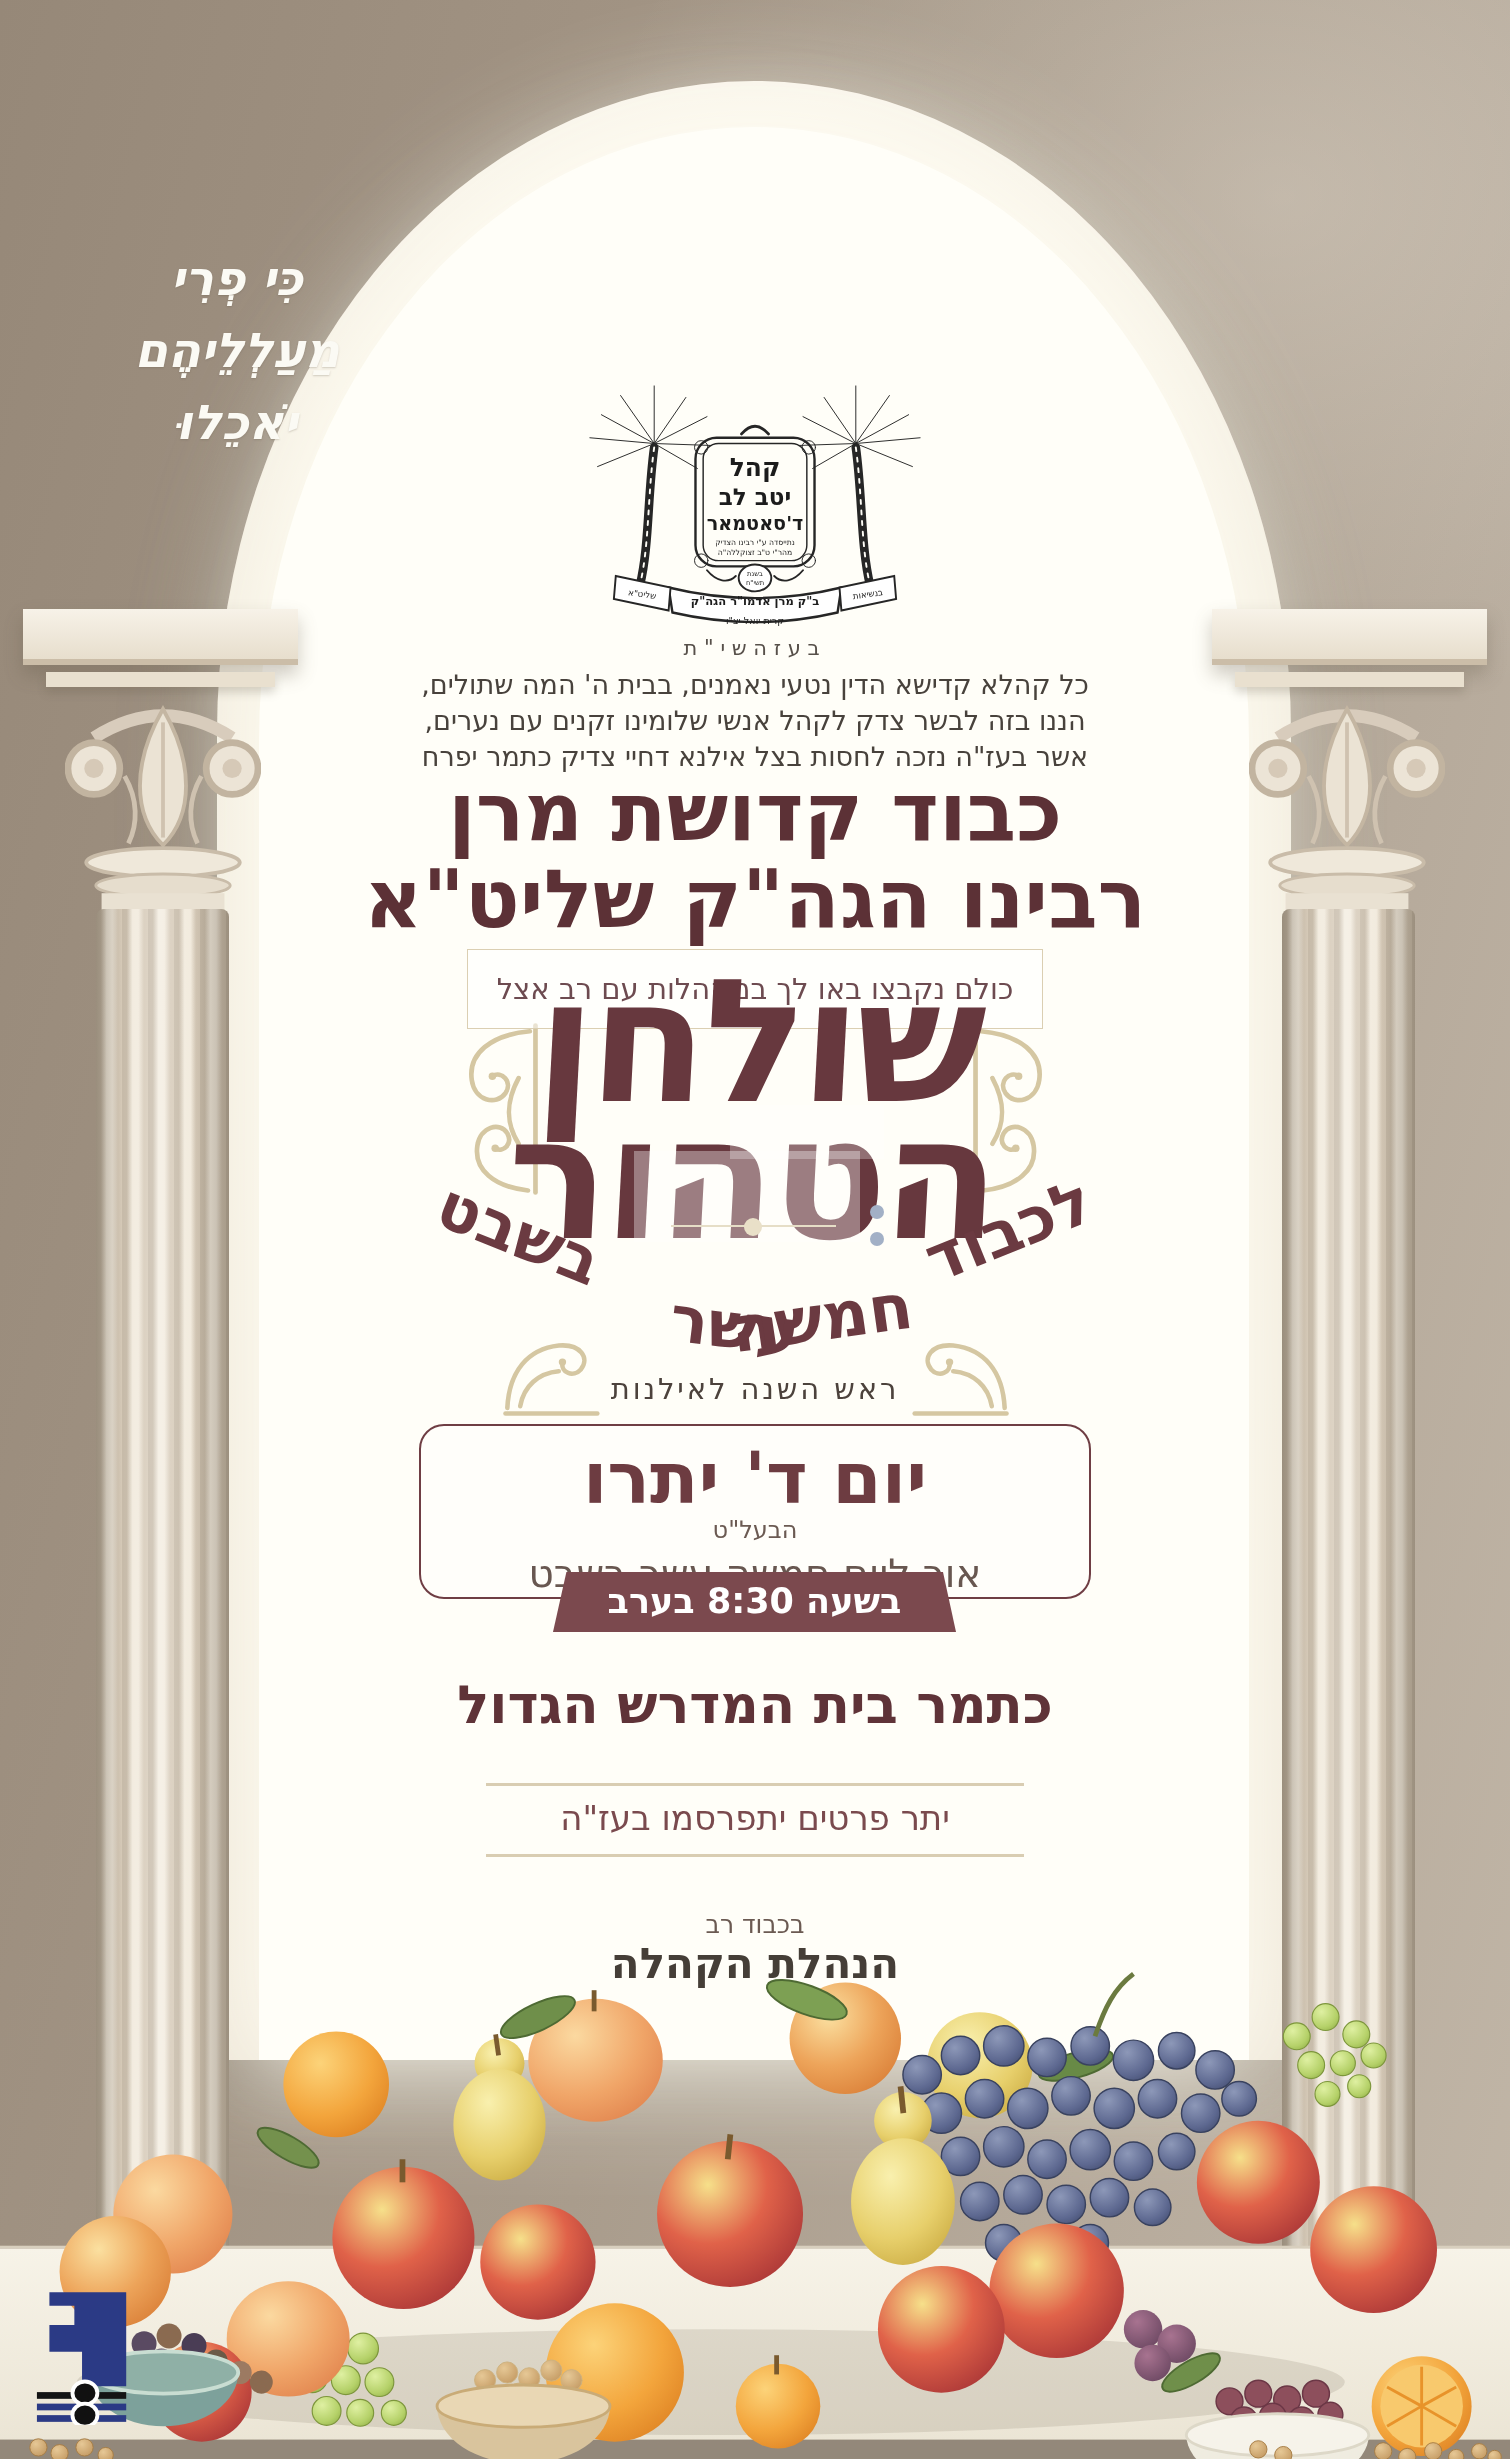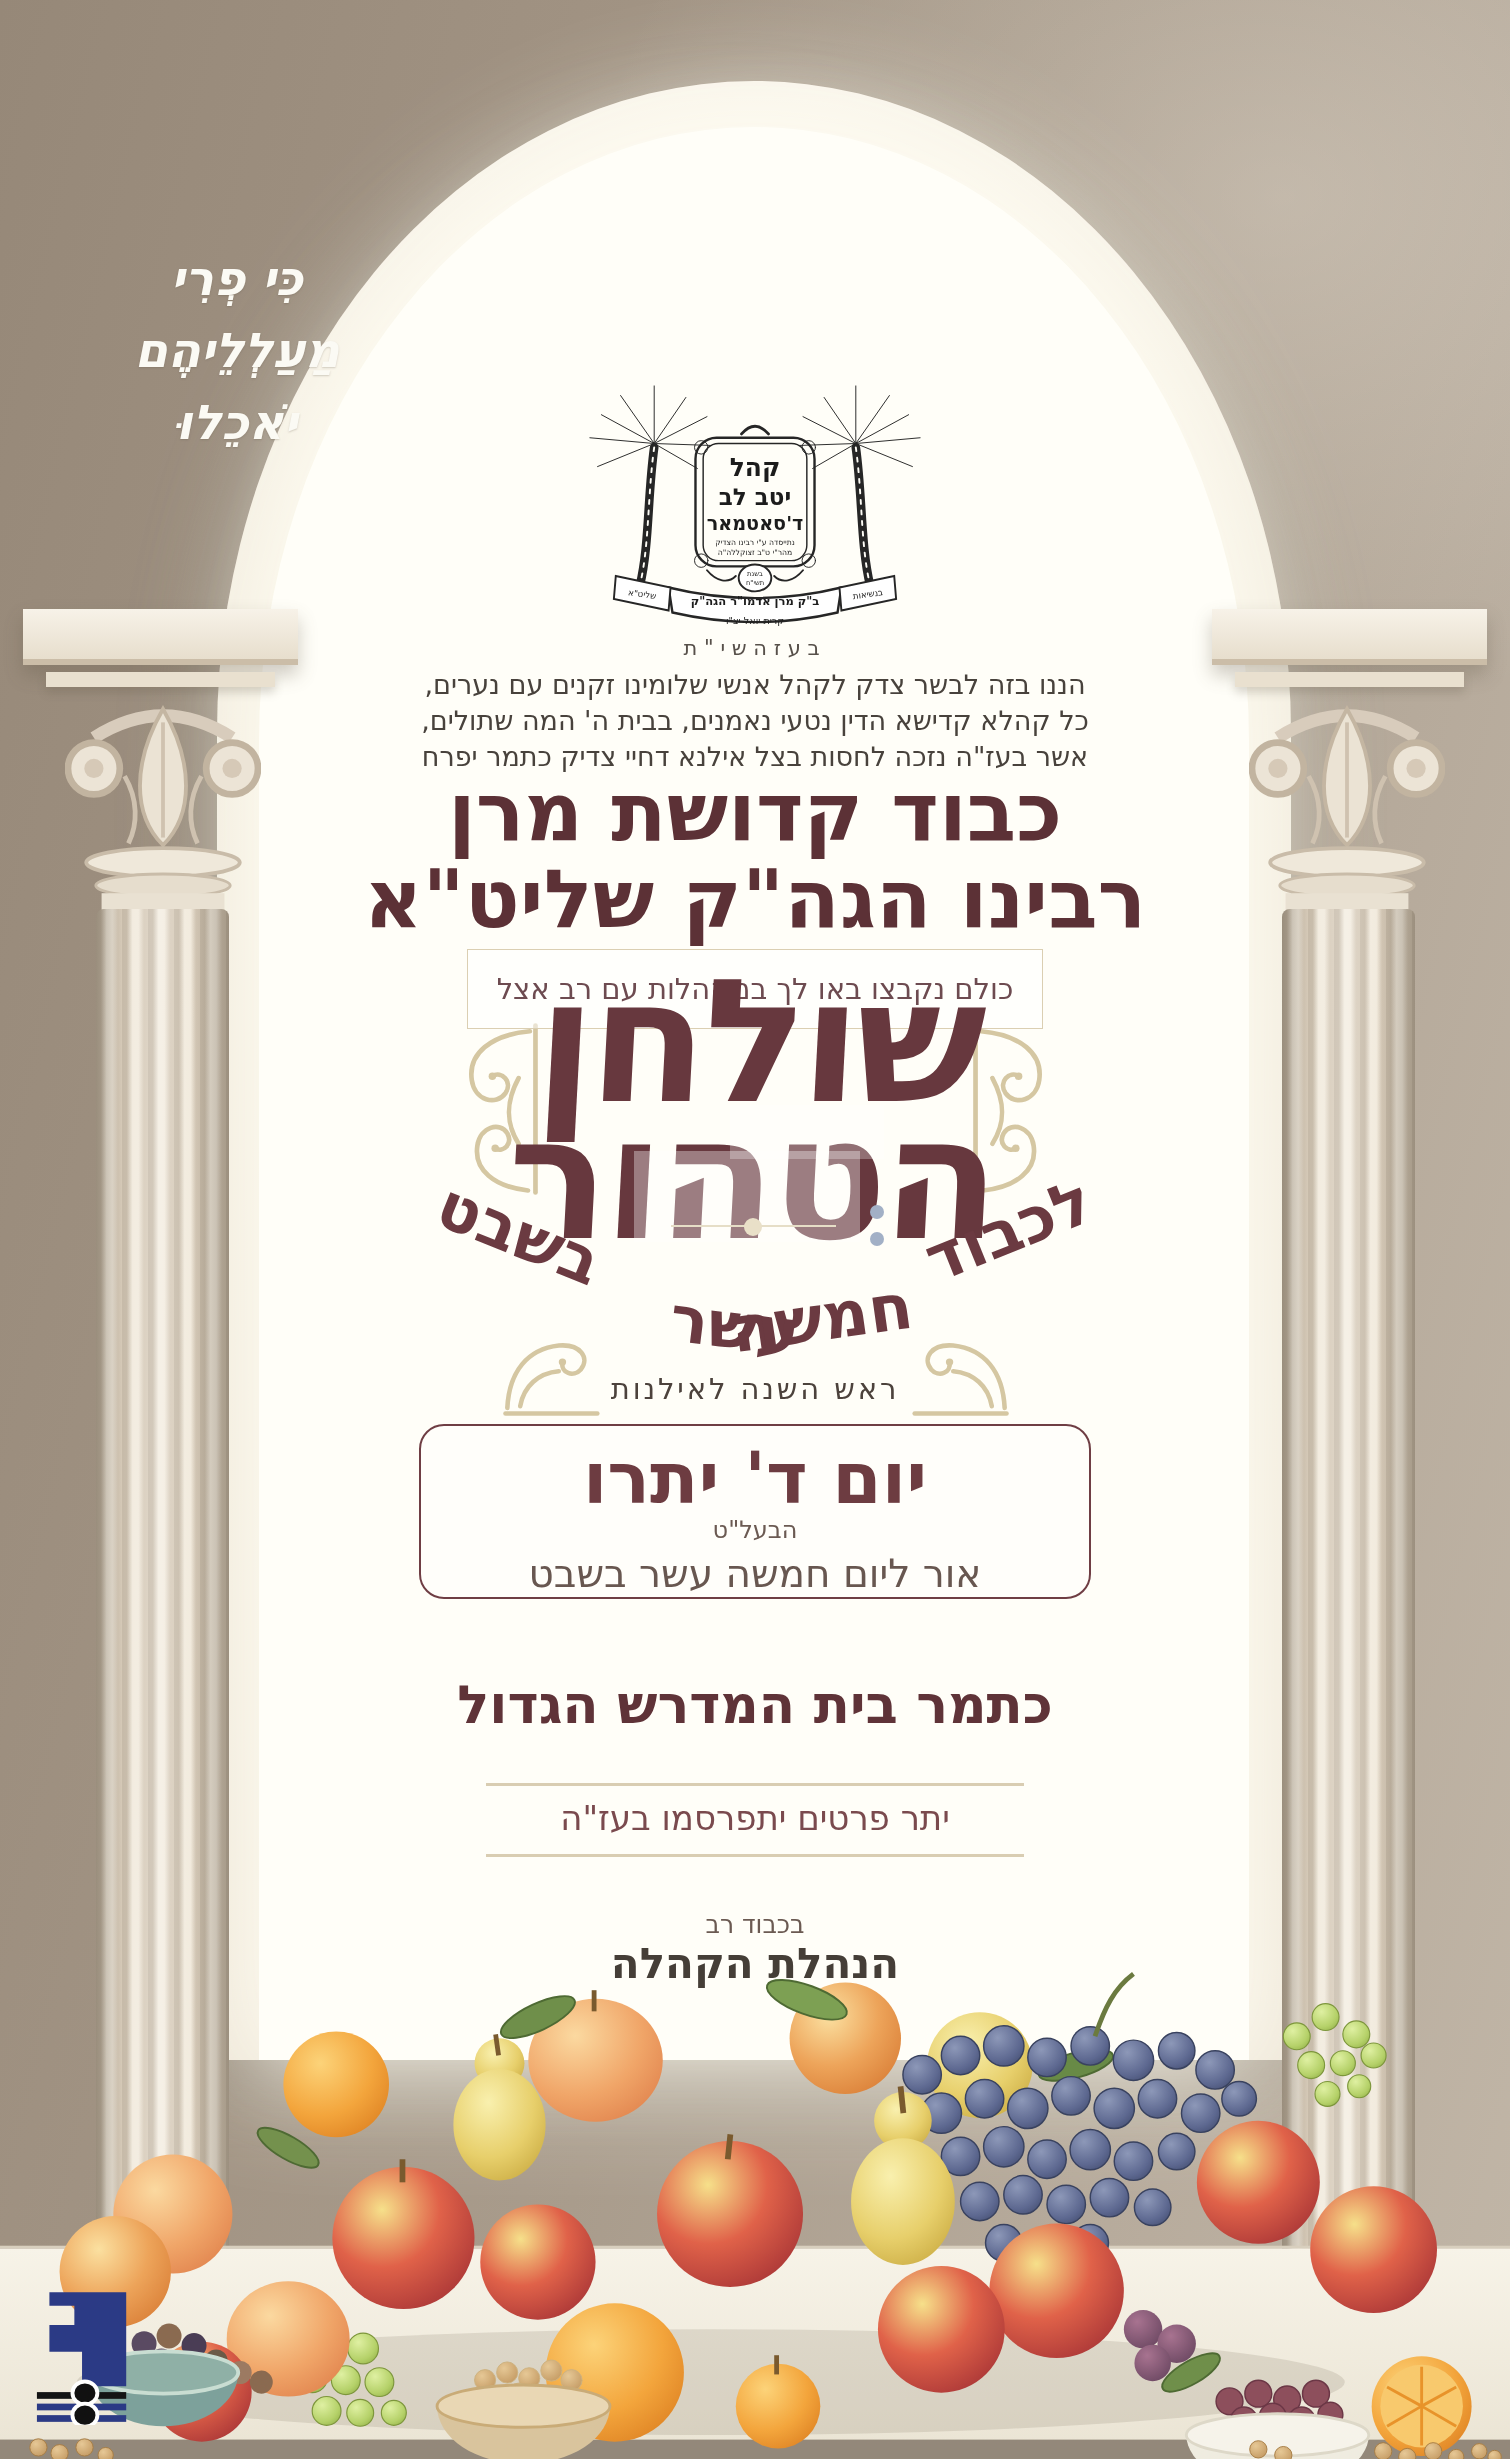--- a/index.html
+++ b/index.html
@@ -222,22 +222,22 @@
       <text x="200" y="286" font-size="12" font-weight="bold">ב"ק מרן אדמו"ר הגה"ק</text>
       <text x="200" y="306" font-size="10">קרית יואל יצ"ו</text>
       <text x="82" y="278" font-size="9" transform="rotate(8 82 278)">שליט"א</text>
       <text x="318" y="278" font-size="9" transform="rotate(-8 318 278)">בנשיאות</text>
     </g>
   </svg>
 
   <div class="content-el bsd">בעזהשי"ת</div>
 
   <div class="content-el intro">
+    <div>כל קהלא קדישא הדין נטעי נאמנים, בבית ה' המה שתולים,</div>
     <div>הננו בזה לבשר צדק לקהל אנשי שלומינו זקנים עם נערים,</div>
-    <div>כל קהלא קדישא הדין נטעי נאמנים, בבית ה' המה שתולים,</div>
     <div>אשר בעז"ה נזכה לחסות בצל אילנא דחיי צדיק כתמר יפרח</div>
   </div>
 
   <div class="content-el honor">
     <div>כבוד קדושת מרן</div>
     <div>רבינו הגה"ק שליט"א</div>
   </div>
 
   <div class="content-el badge">
     <span>כולם נקבצו באו לך במקהלות עם רב אצל</span>
@@ -285,20 +285,21 @@
         <use href="#curlCorner"></use>
       </svg>
   </div>
 
   <div class="content-el subtitle">ראש השנה לאילנות</div>
 
   <div class="event-box"></div>
   <div class="content-el event-day">יום ד' יתרו</div>
   <div class="content-el event-soon">הבעל"ט</div>
   <div class="content-el event-date">אור ליום חמשה עשר בשבט</div>
+  <div class="banner">בשעה 8:30 בערב</div>
 
   <div class="content-el location">כתמר בית המדרש הגדול</div>
 
   <div class="hr hr1"></div>
   <div class="content-el details">יתר פרטים יתפרסמו בעז"ה</div>
   <div class="hr hr2"></div>
 
   <div class="content-el signoff-name">הנהלת הקהלה</div>
   <div class="content-el signoff-pre">בכבוד רב</div>
 

